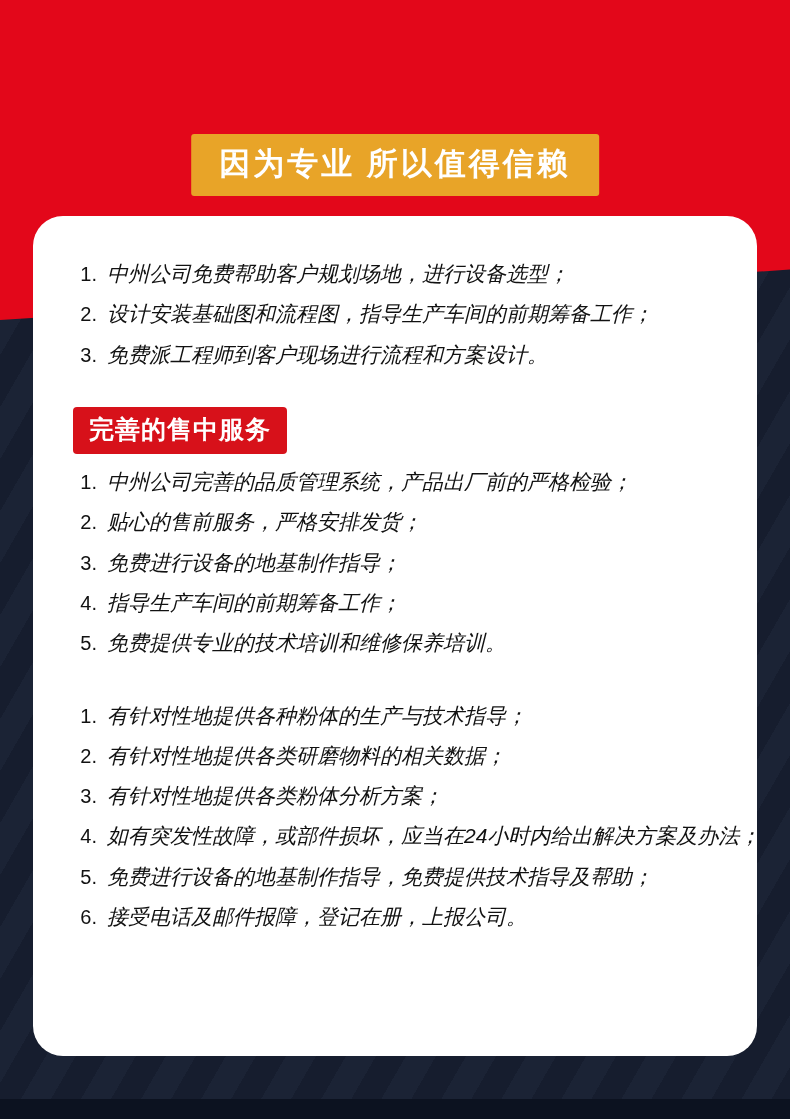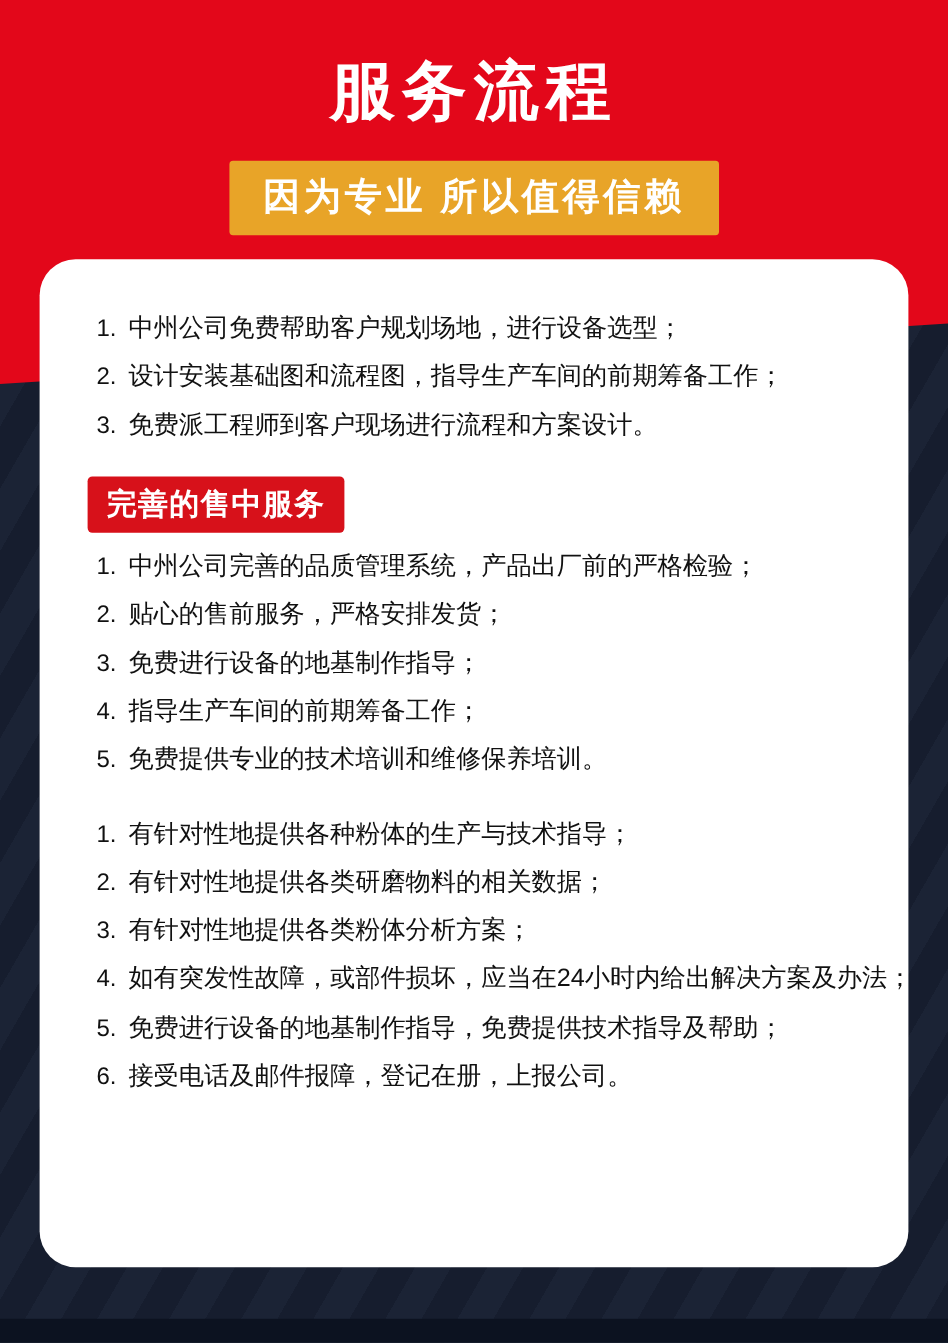--- a/index.html
+++ b/index.html
@@ -90,21 +90,21 @@
     height: 840px;
     background: #ffffff;
     border-radius: 30px;
     box-sizing: border-box;
     padding: 38px 40px 20px 40px;
   }
   .section {
     margin-bottom: 6px;
   }
   .section + .section {
-    margin-top: 22px;
+    margin-top: 32px;
   }
   .section-head {
     display: inline-block;
     background: #d7111a;
     color: #ffffff;
     font-size: 25px;
     font-weight: bold;
     letter-spacing: 1px;
     padding: 6px 16px 8px 16px;
     border-radius: 4px;
@@ -127,39 +127,39 @@
     width: 34px;
     flex: 0 0 34px;
     text-align: right;
     padding-right: 10px;
     box-sizing: border-box;
     color: #111111;
     font-size: 20px;
   }
   ol.items li .txt {
     flex: 1 1 auto;
+    font-style: italic;
   }
   .bottom-strip {
     position: absolute;
     left: 0;
     bottom: 0;
     width: 790px;
     height: 20px;
     background: #0c1220;
   }
 </style>
 </head>
 <body>
 
 <div class="poster">
   <div class="bg-dark"></div>
   <div class="red-banner"></div>
   <div class="red-banner-lower"></div>
 
-  <div class="title">服务流程</div>
 
   <div class="subtitle-box">
     <span class="subtitle">因为专业 所以值得信赖</span>
   </div>
 
   <div class="card">
 
     <div class="section">
       <ol class="items">
         <li>

